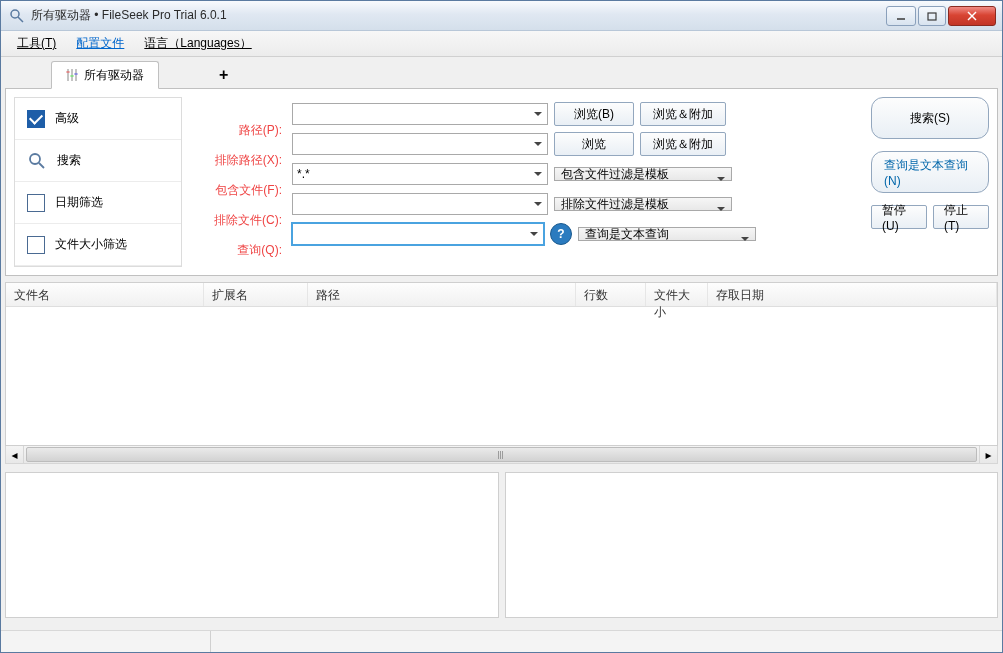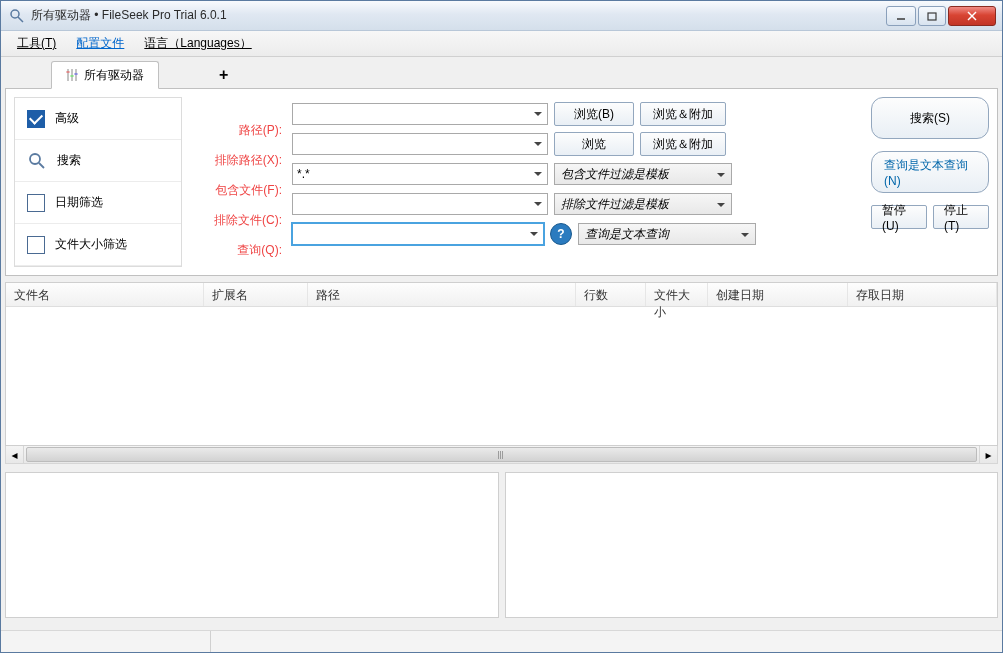--- a/index.html
+++ b/index.html
@@ -42,21 +42,21 @@
 .formrow { display:flex; align-items:center; height:30px; gap:6px; }
 .formrow .lbl { width:86px; text-align:right; color:#ef4444; padding-right:4px;margin-top:33px;}
 .inputdd { position:relative; flex:0 0 auto;}
 .inputdd input { height:22px; border:1px solid #a9a9a9; background:#fff; padding:0 18px 0 4px; }
 .inputdd .arrow { position:absolute; right:2px; top:3px; width:16px; height:16px; display:flex; align-items:center; justify-content:center; pointer-events:none;}
 .inputdd .arrow::after { content:""; border:4px solid transparent; border-top-color:#444; margin-top:4px;}
 
 .btn { height:24px; border:1px solid #93a7be; background:linear-gradient(#fdfdfd,#e9eff5); padding:0 12px; border-radius:2px; cursor:default; display:inline-flex; align-items:center; justify-content:center; min-width:80px;}
 .btn.big { height:42px; min-width:116px; border-radius:12px; }
 .btn.blue { color:#0066aa; }
-.dd { height:22px; border:1px solid #a9a9a9; background:linear-gradient(#f6f6f6,#e8e8e8); padding:0 18px 0 6px; display:flex; align-items:center; position:relative; min-width:170px;font-style:italic;}
+.dd { height:14px; border:1px solid #a9a9a9; background:linear-gradient(#f6f6f6,#e8e8e8); padding:0 18px 0 6px; display:flex; align-items:center; position:relative; min-width:170px;}
 .dd .arrow { position:absolute; right:2px; top:3px; width:16px; height:16px; display:flex; align-items:center; justify-content:center;}
 .dd .arrow::after { content:""; border:4px solid transparent; border-top-color:#444; margin-top:4px;}
 .help { width:22px; height:22px; border-radius:50%; background:#2b7bbf; color:#fff; font-weight:bold; display:flex; align-items:center; justify-content:center; border:1px solid #1a5a8f;}
 
 .rightbtns { width:126px; display:flex; flex-direction:column; gap:12px; padding-left:8px; }
 .rightbtns .pair { display:flex; gap:6px; }
 .rightbtns .pair .btn { min-width:54px; flex:1; padding:0 10px;}
 
 .table { margin-top:6px; border:1px solid #cfcfcf; height:164px; background:#fff; display:flex; flex-direction:column;}
 .thead { display:flex; height:24px; border-bottom:1px solid #dedede; background:linear-gradient(#fdfdfd,#f1f1f1);}
@@ -203,21 +203,20 @@
       </div>
     </div>
 
     <div class="table">
       <div class="thead">
         <div class="th" style="width:198px">文件名</div>
         <div class="th" style="width:104px">扩展名</div>
         <div class="th" style="width:268px">路径</div>
         <div class="th" style="width:70px">行数</div>
         <div class="th" style="width:62px">文件大小</div>
-        <div class="th" style="width:140px">创建日期</div>
         <div class="th" style="flex:1">存取日期</div>
       </div>
       <div class="tbody"></div>
     </div>
     <div class="hscroll">
       <div class="arrow">◂</div>
       <div class="thumb">
           <div class="thumbgrip">
             <i></i>
             <i></i>

